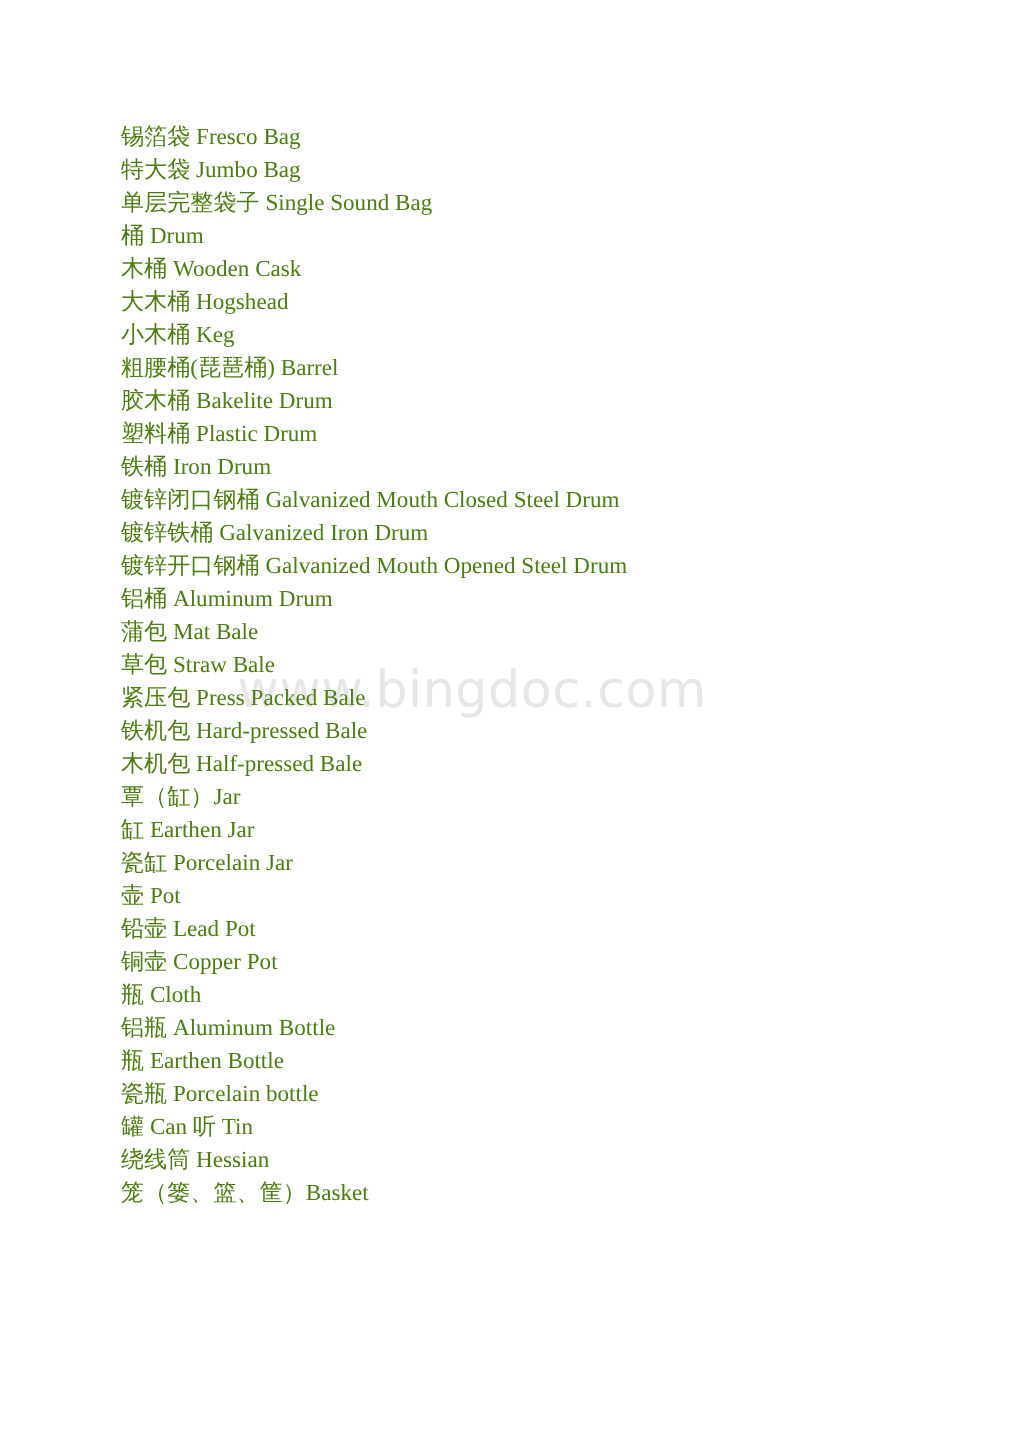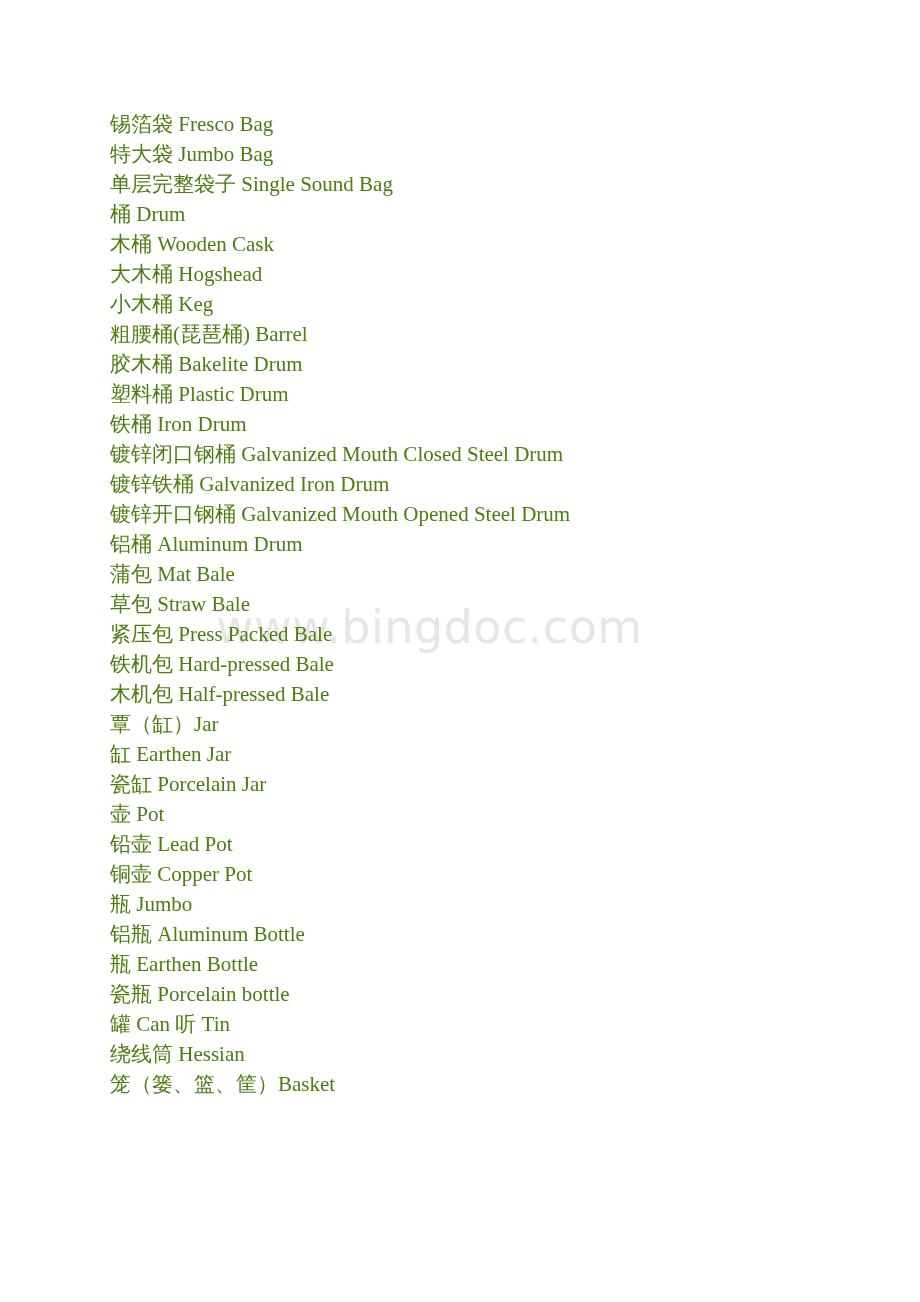--- a/index.html
+++ b/index.html
@@ -87,21 +87,21 @@
         <li class="glossary-entry">草包 Straw Bale</li>
         <li class="glossary-entry">紧压包 Press Packed Bale</li>
         <li class="glossary-entry">铁机包 Hard-pressed Bale</li>
         <li class="glossary-entry">木机包 Half-pressed Bale</li>
         <li class="glossary-entry">覃（缸）Jar</li>
         <li class="glossary-entry">缸 Earthen Jar</li>
         <li class="glossary-entry">瓷缸 Porcelain Jar</li>
         <li class="glossary-entry">壶 Pot</li>
         <li class="glossary-entry">铅壶 Lead Pot</li>
         <li class="glossary-entry">铜壶 Copper Pot</li>
-        <li class="glossary-entry">瓶 Jumbo</li>
+        <li class="glossary-entry">瓶 Cloth</li>
         <li class="glossary-entry">铝瓶 Aluminum Bottle</li>
         <li class="glossary-entry">瓶 Earthen Bottle</li>
         <li class="glossary-entry">瓷瓶 Porcelain bottle</li>
         <li class="glossary-entry">罐 Can 听 Tin</li>
         <li class="glossary-entry">绕线筒 Hessian</li>
         <li class="glossary-entry">笼（篓、篮、筐）Basket</li>
       </ul>
   </div>
 
 </div>

